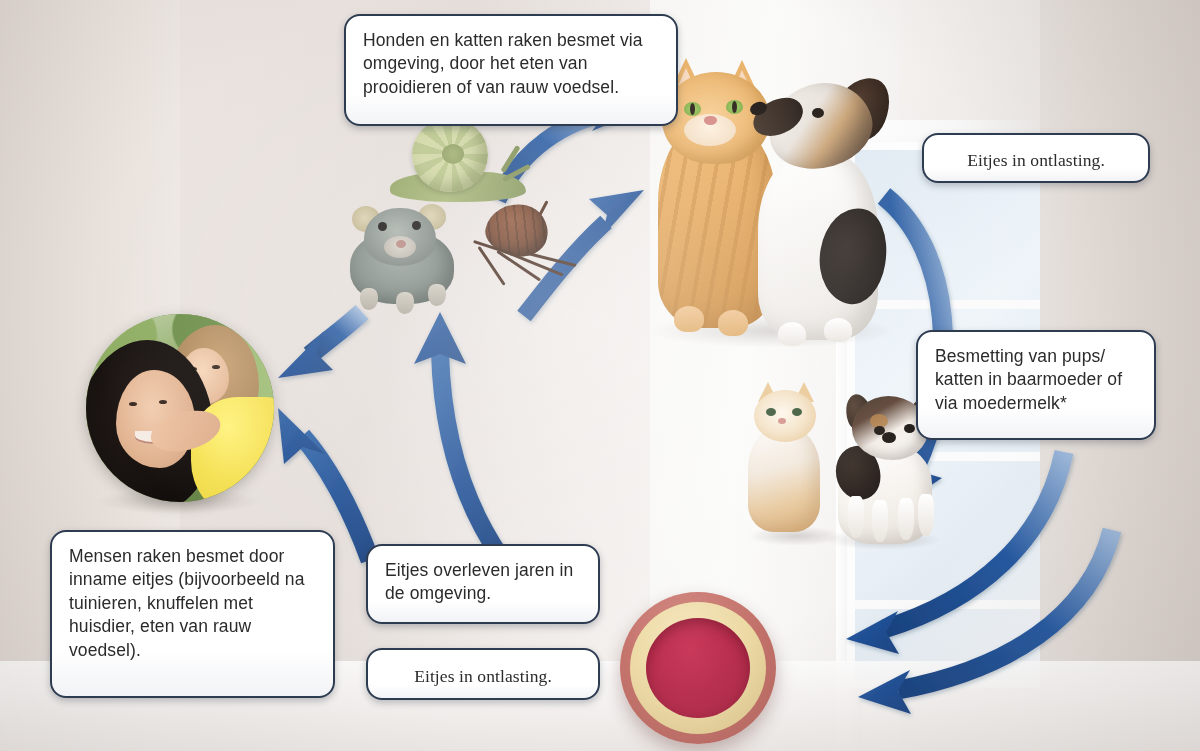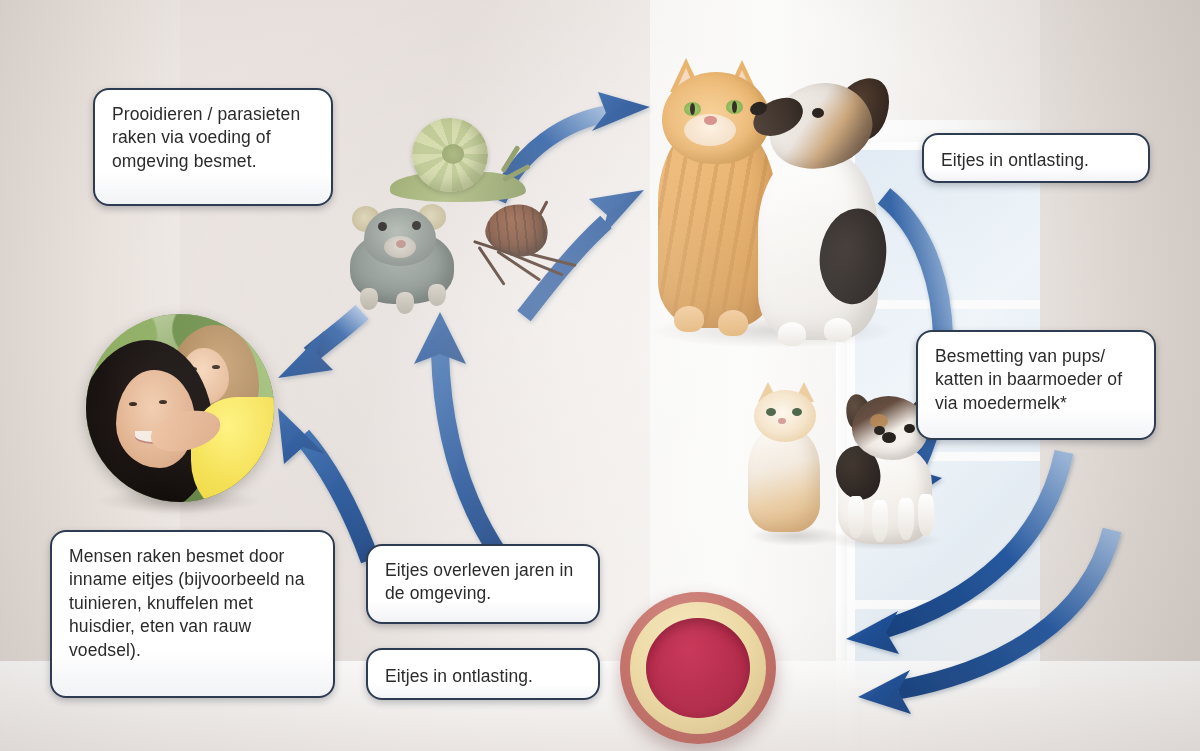--- a/index.html
+++ b/index.html
@@ -64,21 +64,21 @@
     border:2px solid #2e3c52;
     border-radius:16px;
     color:#2b2b2b;
     font-size:17.5px;
     line-height:1.34;
     padding:13px 17px;
     box-sizing:border-box;
     box-shadow:0 3px 7px rgba(40,45,60,.28);
     letter-spacing:.1px;
   }
-  .callout.center{text-align:left;}
+  .callout.center{text-align:center;font-family:Liberation Serif, serif;}
 
   .people-circle{
     width:188px;height:188px;border-radius:50%;
     overflow:hidden;
     box-shadow:0 4px 14px rgba(60,55,50,.30);
     background:#6f8a52;
     position:absolute;
   }
   .pc-foliage{position:absolute;inset:0;
     background:
@@ -450,22 +450,22 @@
   </div>
 
   <div class="bowl" style="left:620px;top:592px;width:156px;height:152px;">
     <div class="bowl-outer"></div>
     <div class="bowl-rim"></div>
     <div class="bowl-inner"></div>
   </div>
 
   <div class="bg-vignette"></div>
 
-  <div class="callout" style="left:93px;top:88px;width:240px;height:118px;">Prooidieren / parasieten raken via voeding of omgeving besmet.</div>
-
+
+  <div class="callout" style="left:344px;top:14px;width:334px;height:112px;">Honden en katten raken besmet via omgeving, door het eten van prooidieren of van rauw voedsel.</div>
 
   <div class="callout center" style="left:922px;top:133px;width:228px;height:50px;padding-top:14px;">Eitjes in ontlasting.</div>
 
   <div class="callout" style="left:916px;top:330px;width:240px;height:110px;">Besmetting van pups/ katten in baarmoeder of via moedermelk*</div>
 
   <div class="callout" style="left:50px;top:530px;width:285px;height:168px;">Mensen raken besmet door inname eitjes (bijvoorbeeld na tuinieren, knuffelen met huisdier, eten van rauw voedsel).</div>
 
   <div class="callout" style="left:366px;top:544px;width:234px;height:80px;">Eitjes overleven jaren in de omgeving.</div>
 
   <div class="callout center" style="left:366px;top:648px;width:234px;height:52px;padding-top:15px;">Eitjes in ontlasting.</div>

